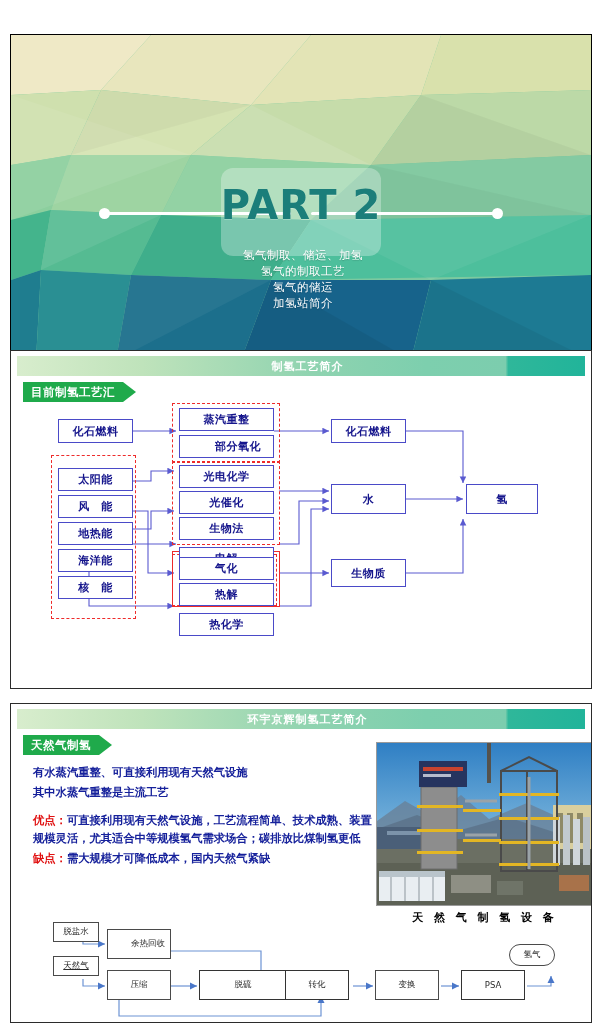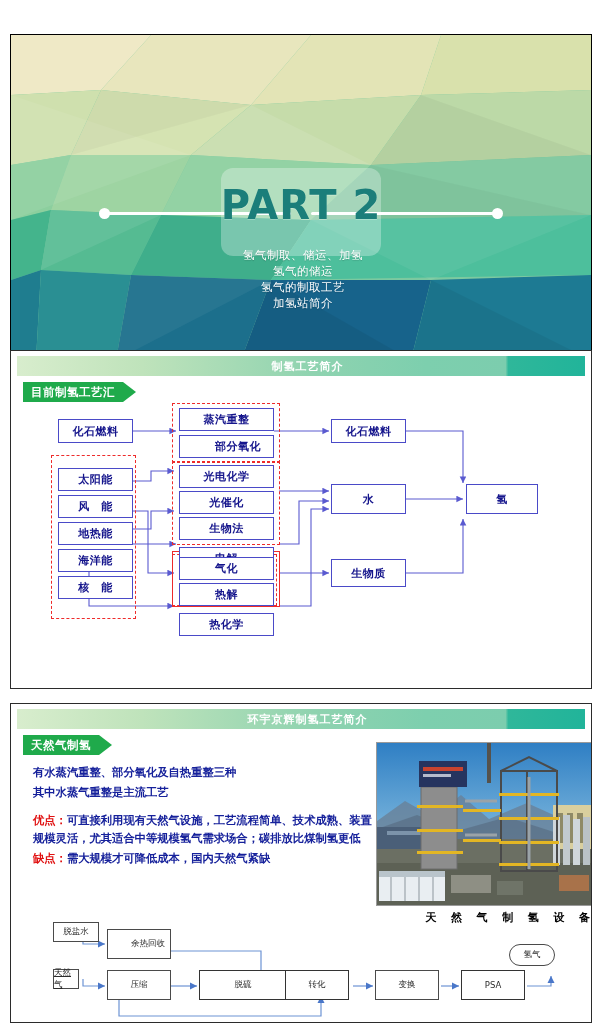--- a/index.html
+++ b/index.html
@@ -57,23 +57,23 @@
   
   .s3-text{position:absolute;left:22px;top:60px;width:345px;
            color:#16219b;font-weight:700;font-size:11.3px;line-height:18px;
            font-family:"DejaVu Sans",sans-serif;}
   .s3-text p{margin:0 0 2px 0;}
   .s3-text .gap{height:8px;}
   .kw{color:#e01111;}
   .photo{position:absolute;left:365px;top:38px;width:218px;height:162px;
          border:1px solid #9a9a9a;overflow:hidden;background:#9cc7e0;}
   .photo svg{display:block;width:100%;height:100%;}
-  .photo-cap{position:absolute;left:365px;top:206px;width:218px;text-align:right;
+  .photo-cap{position:absolute;left:365px;top:206px;width:218px;text-align:center;
          font-size:11px;font-weight:700;color:#000;letter-spacing:4px;
-         font-family:Liberation Mono, monospace;}
+         font-family:Liberation Serif, serif;}
   .fbox{position:absolute;border:1.2px solid #4a4a4a;background:#fff;
         display:flex;align-items:center;justify-content:center;
         color:#2b2b2b;font-size:8.5px;font-family:"DejaVu Sans",sans-serif;box-sizing:border-box;}
   .fbox.thick{border:1.8px solid #333;}
   .flow-svg{position:absolute;left:0;top:0;width:580px;height:318px;pointer-events:none;}
 </style>
 </head>
 <body>
 
 <div class="page">
@@ -121,22 +121,22 @@
     <div class="rule left"></div>
     <div class="dot left"></div>
     <div class="rule right"></div>
     <div class="dot right"></div>
 
     <div class="title-plate"></div>
     <div class="part-title">PART 2</div>
 
     <div class="sub-lines">
       <div>氢气制取、储运、加氢</div>
+      <div>氢气的制取工艺</div>
       <div>氢气的储运</div>
-      <div>氢气的制取工艺</div>
       <div>加氢站简介</div>
     </div>
   </div>
 
   <div class="slide slide2">
     <div class="hdr">
       <div class="hdr-txt">制氢工艺简介</div>
     </div>
 
     <div class="tagbar" style="top:31px;">
@@ -223,21 +223,21 @@
     </div>
 
     <div class="tagbar" style="top:31px;">
       <div class="body">
           <span>天然气制氢</span>
         </div>
       <div class="tip"></div>
     </div>
 
     <div class="s3-text">
-      <p>有水蒸汽重整、部分氧化及自热重整三种</p>
+      <p>有水蒸汽重整、可直接利用现有天然气设施</p>
       <p>其中水蒸气重整是主流工艺</p>
       <div class="gap"></div>
       <p><span class="kw">优点：</span><span>可直接利用现有天然气设施，工艺流程简单、技术成熟、装置规模灵活，尤其适合中等规模氢气需求场合；碳排放比煤制氢更低</span></p>
       <p><span class="kw">缺点：</span><span>需大规模才可降低成本，国内天然气紧缺</span></p>
     </div>
 
     <div class="photo">
       <svg viewBox="0 0 218 162" preserveAspectRatio="none">
         <defs>
           <linearGradient id="sky" x1="0" y1="0" x2="0" y2="1">
@@ -332,21 +332,21 @@
         <path d="M160,282 L186,282"></path>
         <path d="M250,282 L272,282"></path>
         <path d="M108,296 L108,312 L310,312 L310,292"></path>
         <path d="M342,282 L362,282"></path>
         <path d="M430,282 L448,282"></path>
         <path d="M516,282 L540,282 L540,272"></path>
       </g>
     </svg>
 
     <div class="fbox" style="left:42px;top:218px;width:46px;height:20px;">脱盐水</div>
-    <div class="fbox" style="left:42px;top:265px;width:26px;height:20px;text-decoration:underline;">天然气</div>
+    <div class="fbox" style="left:42px;top:252px;width:46px;height:20px;text-decoration:underline;">天然气</div>
     <div class="fbox" style="left:96px;top:225px;width:64px;height:30px;padding-left:18px;">余热回收</div>
     <div class="fbox" style="left:96px;top:266px;width:64px;height:30px;">压缩</div>
     <div class="fbox thick" style="left:188px;top:266px;width:88px;height:30px;">脱硫</div>
     <div class="fbox thick" style="left:274px;top:266px;width:64px;height:30px;">转化</div>
     <div class="fbox" style="left:364px;top:266px;width:64px;height:30px;">变换</div>
     <div class="fbox thick" style="left:450px;top:266px;width:64px;height:30px;">PSA</div>
     <div class="fbox" style="left:498px;top:240px;width:46px;height:22px;border-radius:11px;">氢气</div>
   </div>
 
 </div>

